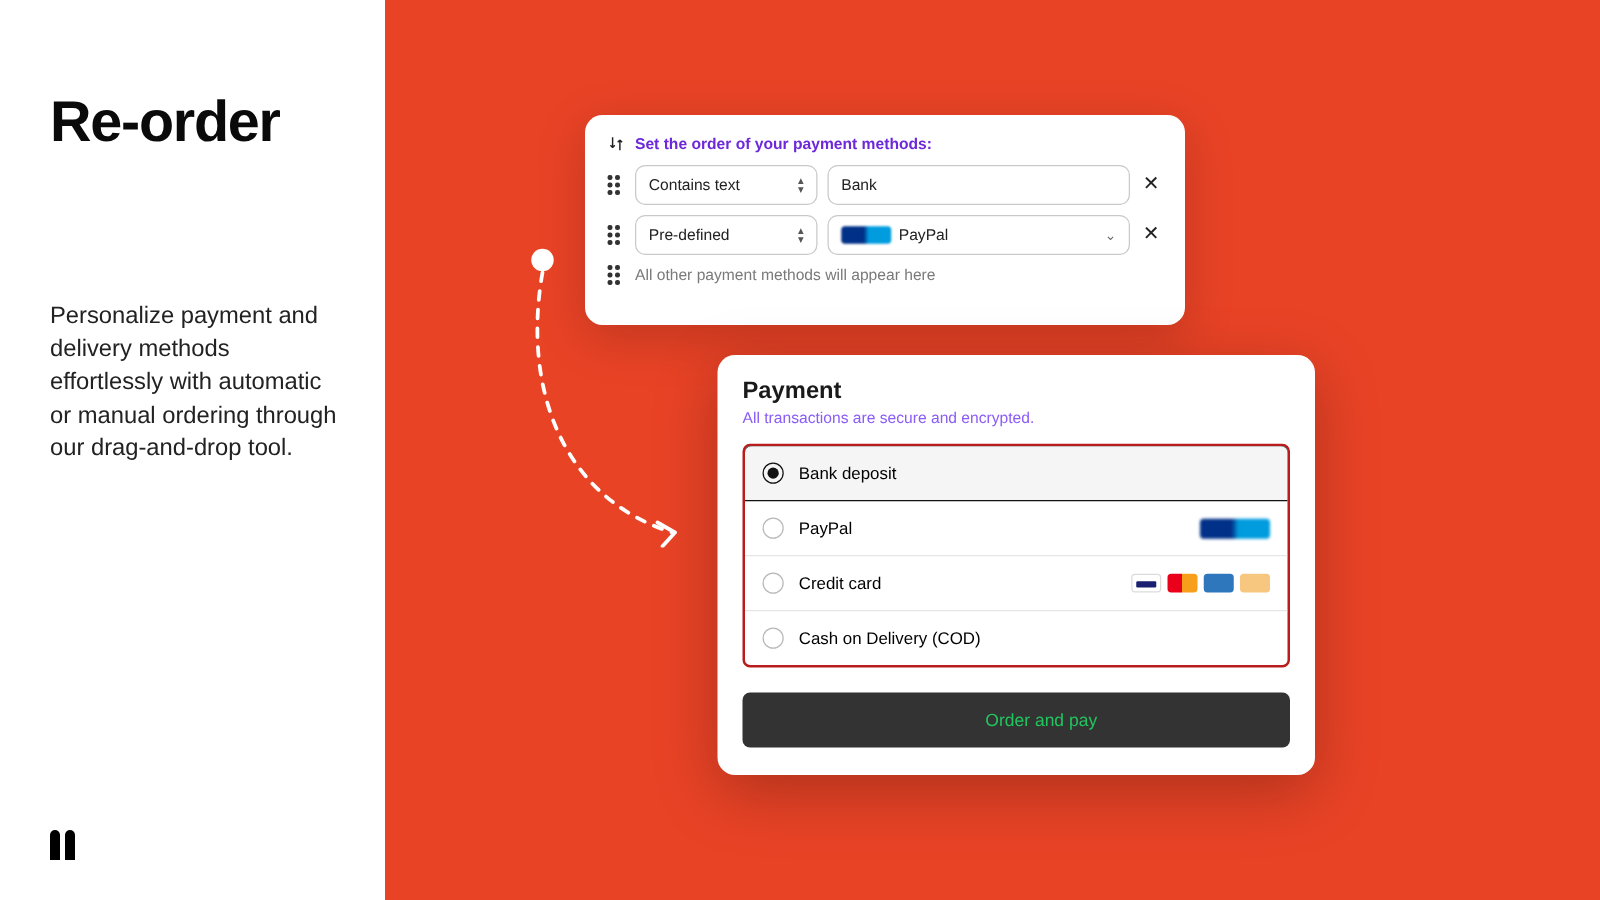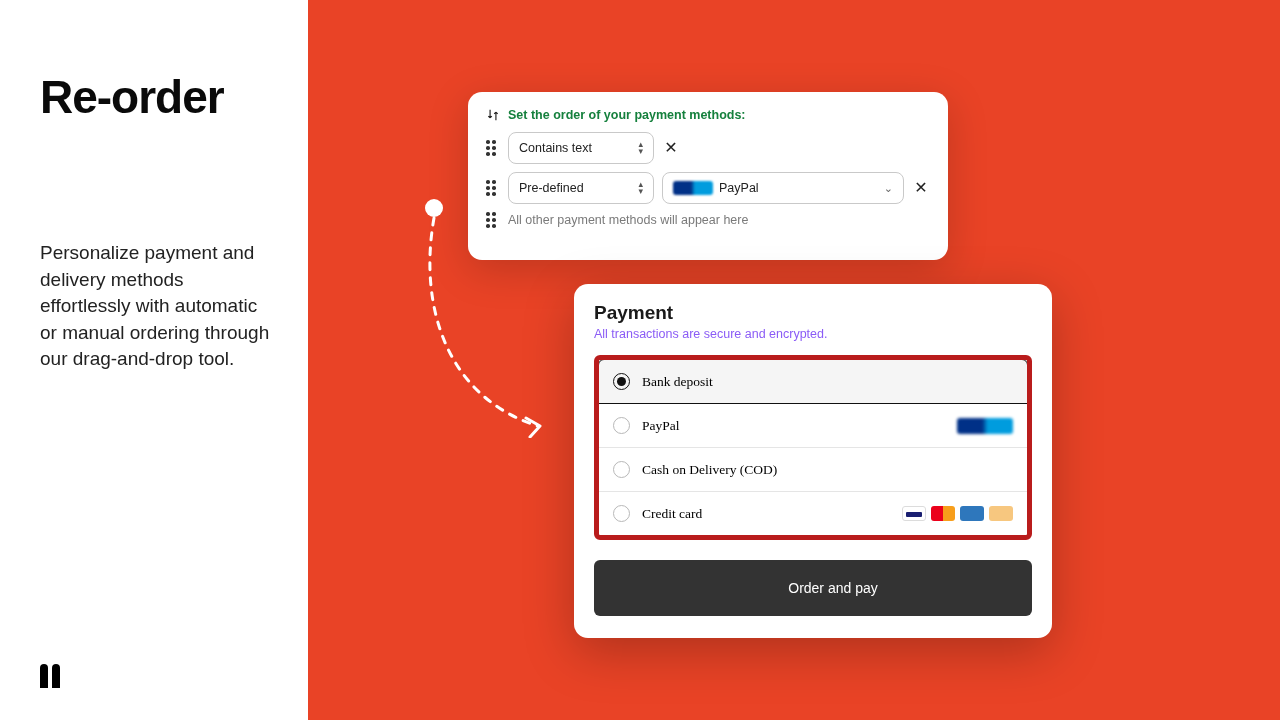--- a/index.html
+++ b/index.html
@@ -48,21 +48,21 @@
   .card-config{
     position:absolute; top:92px; left:160px;
     width:480px;
     background:#fff;
     border-radius:14px;
     box-shadow:0 10px 40px rgba(0,0,0,.18);
     padding:16px 18px 18px 18px;
   }
   .config-header{
     display:flex; align-items:center; gap:8px;
-    font-size:12.5px; font-weight:600; color:#15803d;
+    font-size:12.5px; font-weight:600; color:#6d28d9;
     margin-bottom:10px;
   }
   .sort-icon{width:14px;height:14px;}
 
   .row{display:flex; align-items:center; gap:8px; margin-bottom:8px;}
   .drag{width:14px;display:grid;grid-template-columns:4px 4px;grid-auto-rows:4px;gap:2px;flex-shrink:0;cursor:grab;}
   .drag i{display:block;width:3.5px;height:3.5px;border-radius:50%;background:#333;}
   .sel{
     flex:0 0 146px; height:32px;
     border:1px solid #c9c9c9; border-radius:8px;
@@ -97,40 +97,40 @@
   .card-pay{
     position:absolute; top:284px; left:266px;
     width:478px;
     background:#fff;
     border-radius:14px;
     box-shadow:0 14px 50px rgba(0,0,0,.25);
     padding:18px 20px 22px 20px;
   }
   .pay-title{font-size:19px;font-weight:700;color:#1a1a1a;}
   .pay-sub{font-size:12.5px;color:#8b5cf6;margin-top:3px;margin-bottom:14px;}
-  .opt-list{border:5px solid #b91c1c;border-radius:6px;overflow:hidden;margin-bottom:20px;font-family:Liberation Serif, serif;}
+  .opt-list{border:2px solid #b91c1c;border-radius:6px;overflow:hidden;margin-bottom:20px;}
   .opt{display:flex;align-items:center;gap:12px;padding:13px 14px;border-bottom:1px solid #e5e5e5;font-size:13.5px;}
   .opt:last-child{border-bottom:none;}
   .opt.selected{background:#f5f5f5;border:1.5px solid #111;border-radius:6px 6px 0 0;margin:-1px -1px 0 -1px;}
   .radio{width:17px;height:17px;border:1.5px solid #b8b8b8;border-radius:50%;flex-shrink:0;position:relative;}
   .opt.selected .radio{border-color:#111;}
   .opt.selected .radio::after{content:"";position:absolute;inset:3px;background:#111;border-radius:50%;}
   .opt .brand{margin-left:auto;display:flex;gap:5px;align-items:center;}
   .cc{width:24px;height:15px;border-radius:3px;}
   .visa{background:#fff;border:1px solid #dcdcdc;}
   .visa::after{content:"";display:block;width:70%;height:5px;margin:5px auto;background:#1a1f71;border-radius:1px;}
   .mc{background:linear-gradient(90deg,#eb001b 0 50%,#f79e1b 50% 100%);}
   .amex{background:#2e77bc;}
   .disc{background:#f7c77f;}
   .paypal-badge{width:56px;height:16px;border-radius:3px;
     background:linear-gradient(90deg,#003087 0%,#003087 45%,#009cde 55%,#009cde 100%);
     filter:blur(1.4px);}
   .paybtn{
-    width:100%;height:56px;border:none;border-radius:6px;
-    background:#333;color:#ffffff;font-size:14px;font-weight:500;cursor:pointer;padding-left:40px;
+    width:100%;height:44px;border:none;border-radius:6px;
+    background:#333;color:#22c55e;font-size:14px;font-weight:500;cursor:pointer;padding-left:40px;
   }
 
   
   .arrow{
     position:absolute; top:198px; left:100px;
     width:150px;height:240px;
     pointer-events:none;
   }
 </style>
 </head>
@@ -161,20 +161,23 @@
           <i></i>
           <i></i>
           <i></i>
           <i></i>
           <i></i>
         </div>
       <div class="sel">
         <span>Contains text</span>
         <span class="chev">▴<br>▾</span>
       </div>
+      <div class="field">
+        <span>Bank</span>
+      </div>
       <div class="x">✕</div>
     </div>
 
     <div class="row">
       <div class="drag">
           <i></i>
           <i></i>
           <i></i>
           <i></i>
           <i></i>
@@ -216,35 +219,35 @@
       <div class="opt selected">
         <span class="radio"></span>
         <span>Bank deposit</span>
       </div>
       <div class="opt">
         <span class="radio"></span>
         <span>PayPal</span>
         <span class="brand">
             <span class="paypal-badge"></span>
           </span>
-      </div>
-      <div class="opt">
-        <span class="radio"></span>
-        <span>Cash on Delivery (COD)</span>
       </div>
       <div class="opt">
         <span class="radio"></span>
         <span>Credit card</span>
         <span class="brand">
           <span class="cc visa"></span>
           <span class="cc mc"></span>
           <span class="cc amex"></span>
           <span class="cc disc"></span>
         </span>
       </div>
+      <div class="opt">
+        <span class="radio"></span>
+        <span>Cash on Delivery (COD)</span>
+      </div>
     </div>
 
     <button class="paybtn">Order and pay</button>
   </div>
 
   <svg class="arrow" viewBox="0 0 150 240">
     <circle cx="26" cy="10" r="9" fill="#fff"></circle>
     <path d="M26 20 C 10 110, 40 200, 130 228" stroke="#fff" stroke-width="3" fill="none" stroke-dasharray="7 8" stroke-linecap="round"></path>
     <path d="M132 228 l-14 -8 M132 228 l-10 11" stroke="#fff" stroke-width="3" fill="none" stroke-linecap="round"></path>
   </svg>

